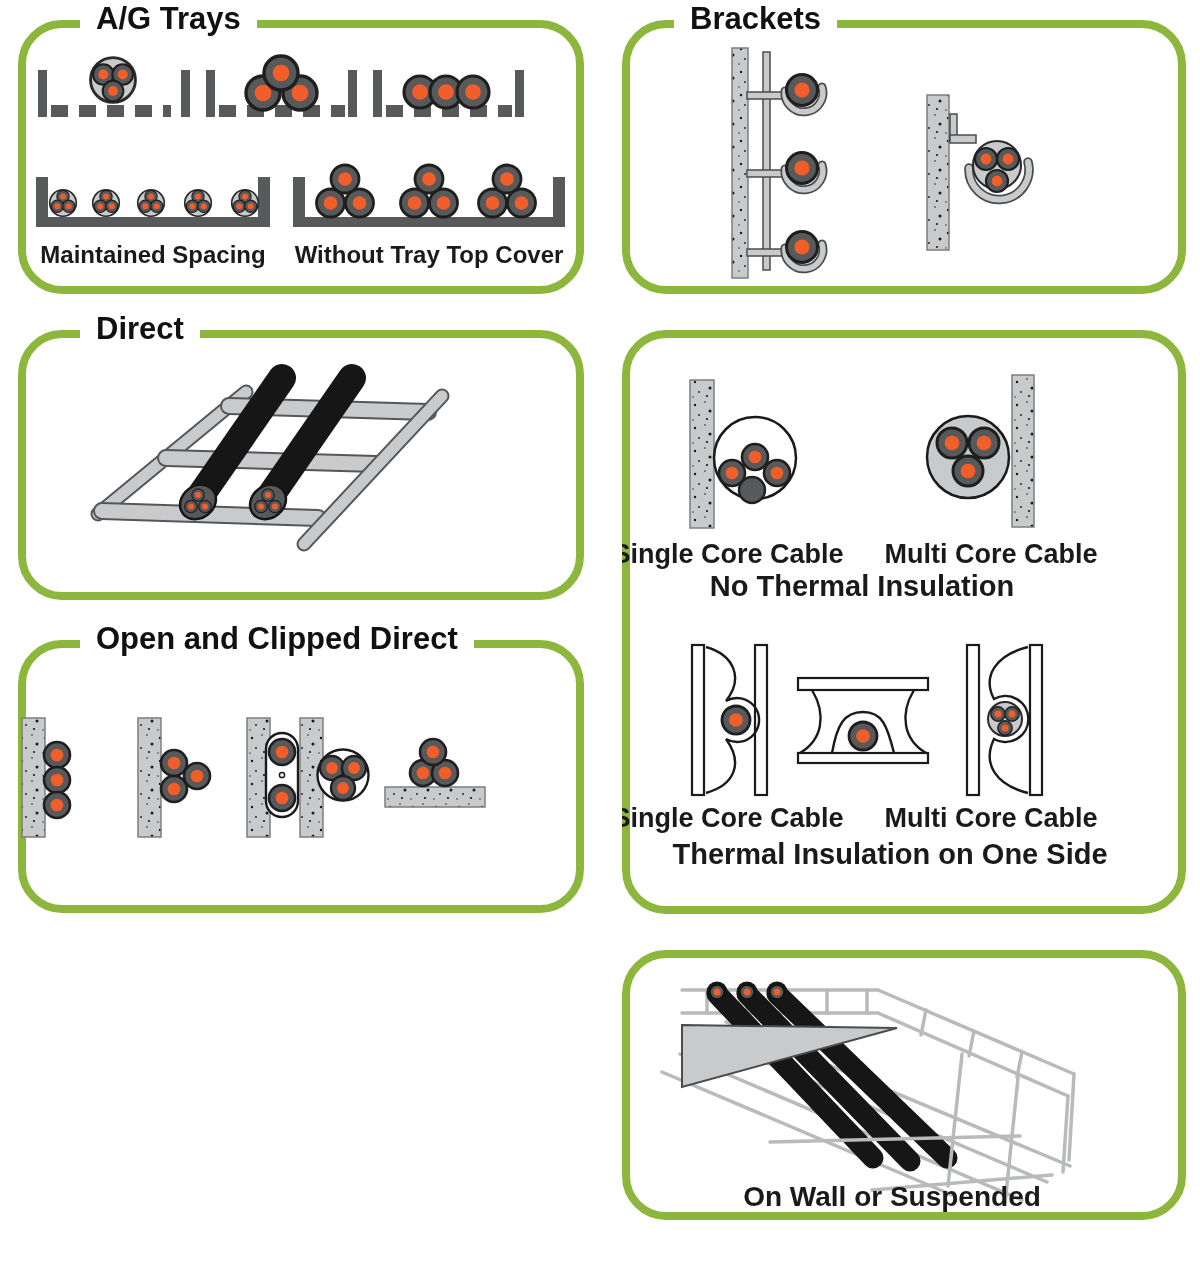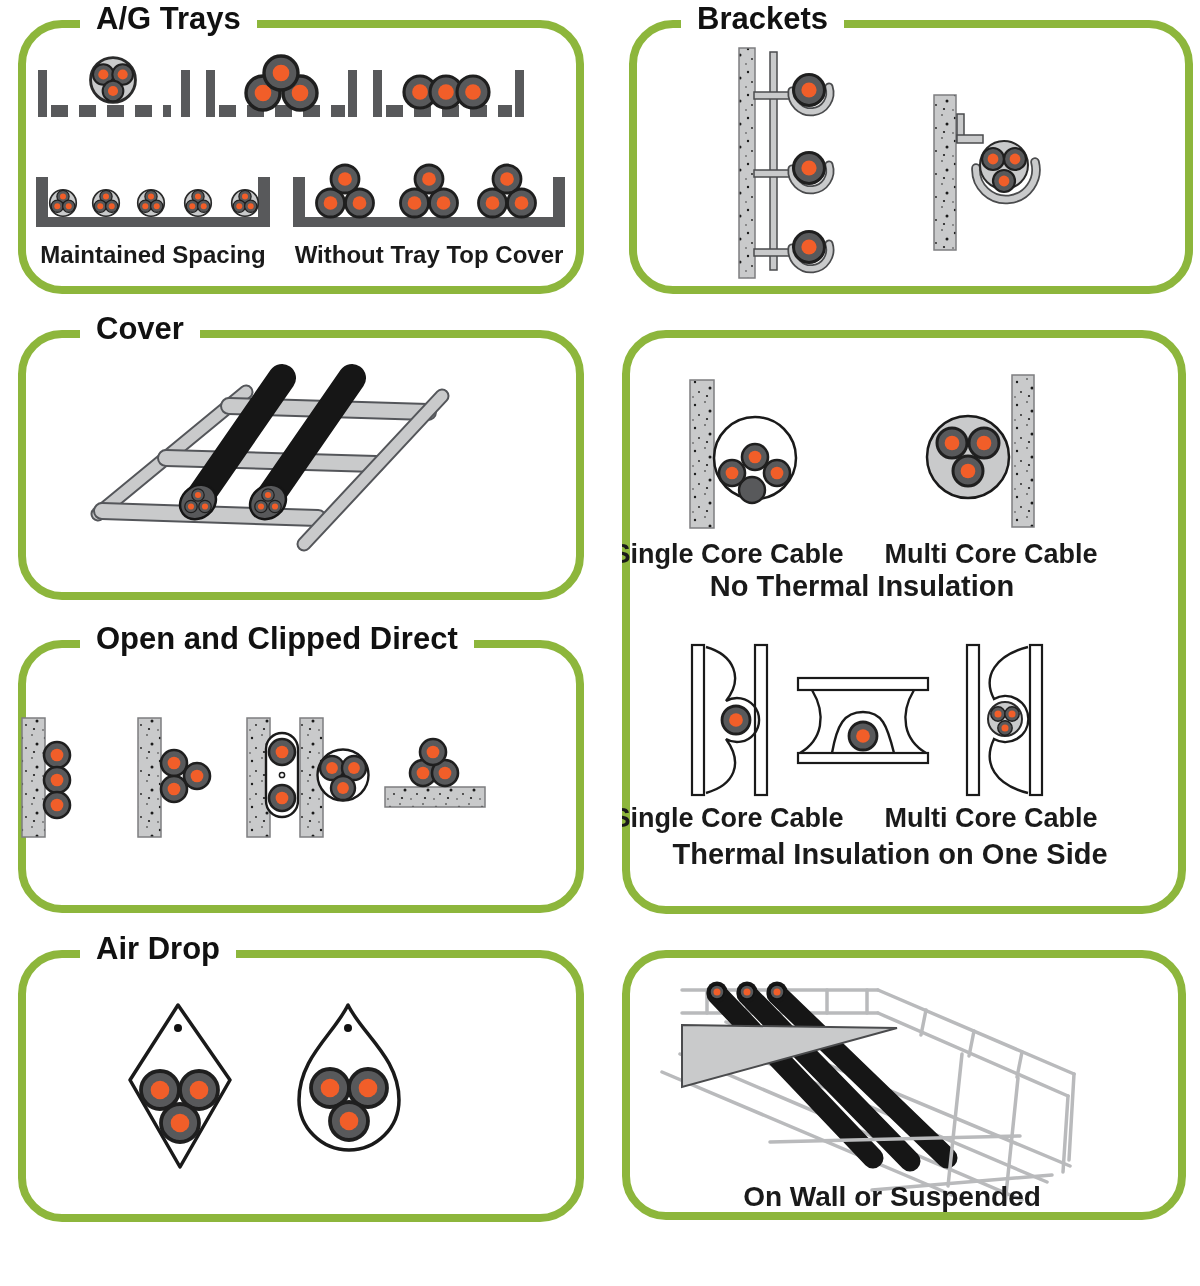--- a/index.html
+++ b/index.html
@@ -110,21 +110,21 @@
           <use href="#uc" transform="translate(411,159) scale(1.4)"></use>
         <use href="#uc" transform="translate(474.5,183) scale(1.4)"></use>
           <use href="#uc" transform="translate(503.5,183) scale(1.4)"></use>
           <use href="#uc" transform="translate(489,159) scale(1.4)"></use>
       </g>
       <text class="cap f24" x="135" y="243" text-anchor="middle">Maintained Spacing</text>
       <text class="cap f24" x="411" y="243" text-anchor="middle">Without Tray Top Cover</text>
     </svg>
   </section>
 
-  <section class="panel" style="left:622px;top:20px;width:564px;height:274px;margin-left:7px;">
+  <section class="panel" style="left:622px;top:20px;width:564px;height:274px;">
     <div class="panel-title rt">Brackets</div>
     <svg class="art" width="564" height="274" viewBox="0 0 564 274">
       <g>
         <rect class="wall" x="110" y="28" width="16" height="230"></rect>
         <rect class="fix" x="141" y="32" width="7" height="218"></rect>
         <g>
           <rect class="fix" x="125" y="72" width="37" height="7"></rect>
           <path class="hookD" stroke-width="9" d="M163,71 A19 19 0 1 0 200,67"></path>
           <path class="hookL" stroke-width="5.5" d="M163,71 A19 19 0 1 0 200,67"></path>
           <use href="#uc" transform="translate(180,70) scale(1.55)"></use>
@@ -150,21 +150,21 @@
         <path class="hookL" stroke-width="6" d="M347,148 A30 30 0 1 0 406,142"></path>
         <circle cx="375" cy="145" r="24" fill="#C9CACB" stroke="#2a2a2a" stroke-width="2"></circle>
         <use href="#uc" transform="translate(364,139) scale(1.1)"></use>
         <use href="#uc" transform="translate(386,139) scale(1.1)"></use>
         <use href="#uc" transform="translate(375,161) scale(1.1)"></use>
       </g>
     </svg>
   </section>
 
   <section class="panel" style="left:18px;top:330px;width:566px;height:270px;">
-    <div class="panel-title lt">Cover</div>
+    <div class="panel-title lt">Direct</div>
     <svg class="art" width="566" height="270" viewBox="0 0 566 270">
       <g>
         <line class="railD" stroke-width="15" x1="80" y1="184" x2="228" y2="62"></line>
         <line class="railL" stroke-width="11" x1="80" y1="184" x2="228" y2="62"></line>
         <line class="railD" stroke-width="18" x1="211" y1="76" x2="410" y2="82"></line>
         <line class="railL" stroke-width="14" x1="211" y1="76" x2="410" y2="82"></line>
         <line class="railD" stroke-width="18" x1="148" y1="128" x2="358" y2="134"></line>
         <line class="railL" stroke-width="14" x1="148" y1="128" x2="358" y2="134"></line>
         <line class="railD" stroke-width="18" x1="84" y1="181" x2="300" y2="188"></line>
         <line class="railL" stroke-width="14" x1="84" y1="181" x2="300" y2="188"></line>
@@ -271,39 +271,20 @@
       </g>
       <g>
         <rect class="wall" x="367" y="147" width="100" height="20"></rect>
         <use href="#uc" transform="translate(405,133) scale(1.3)"></use>
         <use href="#uc" transform="translate(427,133) scale(1.3)"></use>
         <use href="#uc" transform="translate(415,112) scale(1.3)"></use>
       </g>
     </svg>
   </section>
 
-  <section class="panel" style="left:18px;top:950px;width:566px;height:272px;">
-    <div class="panel-title lt">Air Drop</div>
-    <svg class="art" width="566" height="272" viewBox="0 0 566 272">
-      <g>
-        <path d="M160,55 L212,130 L162,217 L112,130 Z" fill="#fff" stroke="#1a1a1a" stroke-width="3.5" stroke-linejoin="round"></path>
-        <circle cx="160" cy="78" r="4" fill="#111"></circle>
-        <use href="#uc" transform="translate(142,140) scale(1.9)"></use>
-        <use href="#uc" transform="translate(181,140) scale(1.9)"></use>
-        <use href="#uc" transform="translate(162,173) scale(1.9)"></use>
-      </g>
-      <g>
-        <path d="M330,55 C316,84 281,108 281,150 A50 50 0 0 0 381,150 C381,108 344,84 330,55 Z" fill="#fff" stroke="#1a1a1a" stroke-width="3.5" stroke-linejoin="round"></path>
-        <circle cx="330" cy="78" r="4" fill="#111"></circle>
-        <use href="#uc" transform="translate(312,138) scale(1.9)"></use>
-        <use href="#uc" transform="translate(350,138) scale(1.9)"></use>
-        <use href="#uc" transform="translate(331,171) scale(1.9)"></use>
-      </g>
-    </svg>
-  </section>
 
   <section class="panel" style="left:622px;top:950px;width:564px;height:270px;">
     <svg class="art" width="564" height="270" viewBox="0 0 564 270">
       <g>
         <line class="wire" x1="60" y1="40" x2="256" y2="40"></line>
         <line class="wire" x1="60" y1="63" x2="256" y2="63"></line>
         <line class="wire" x1="85" y1="40" x2="85" y2="63"></line>
           <line class="wire" x1="125" y1="40" x2="125" y2="63"></line>
         <line class="wire" x1="165" y1="40" x2="165" y2="63"></line>
           <line class="wire" x1="205" y1="40" x2="205" y2="63"></line>

